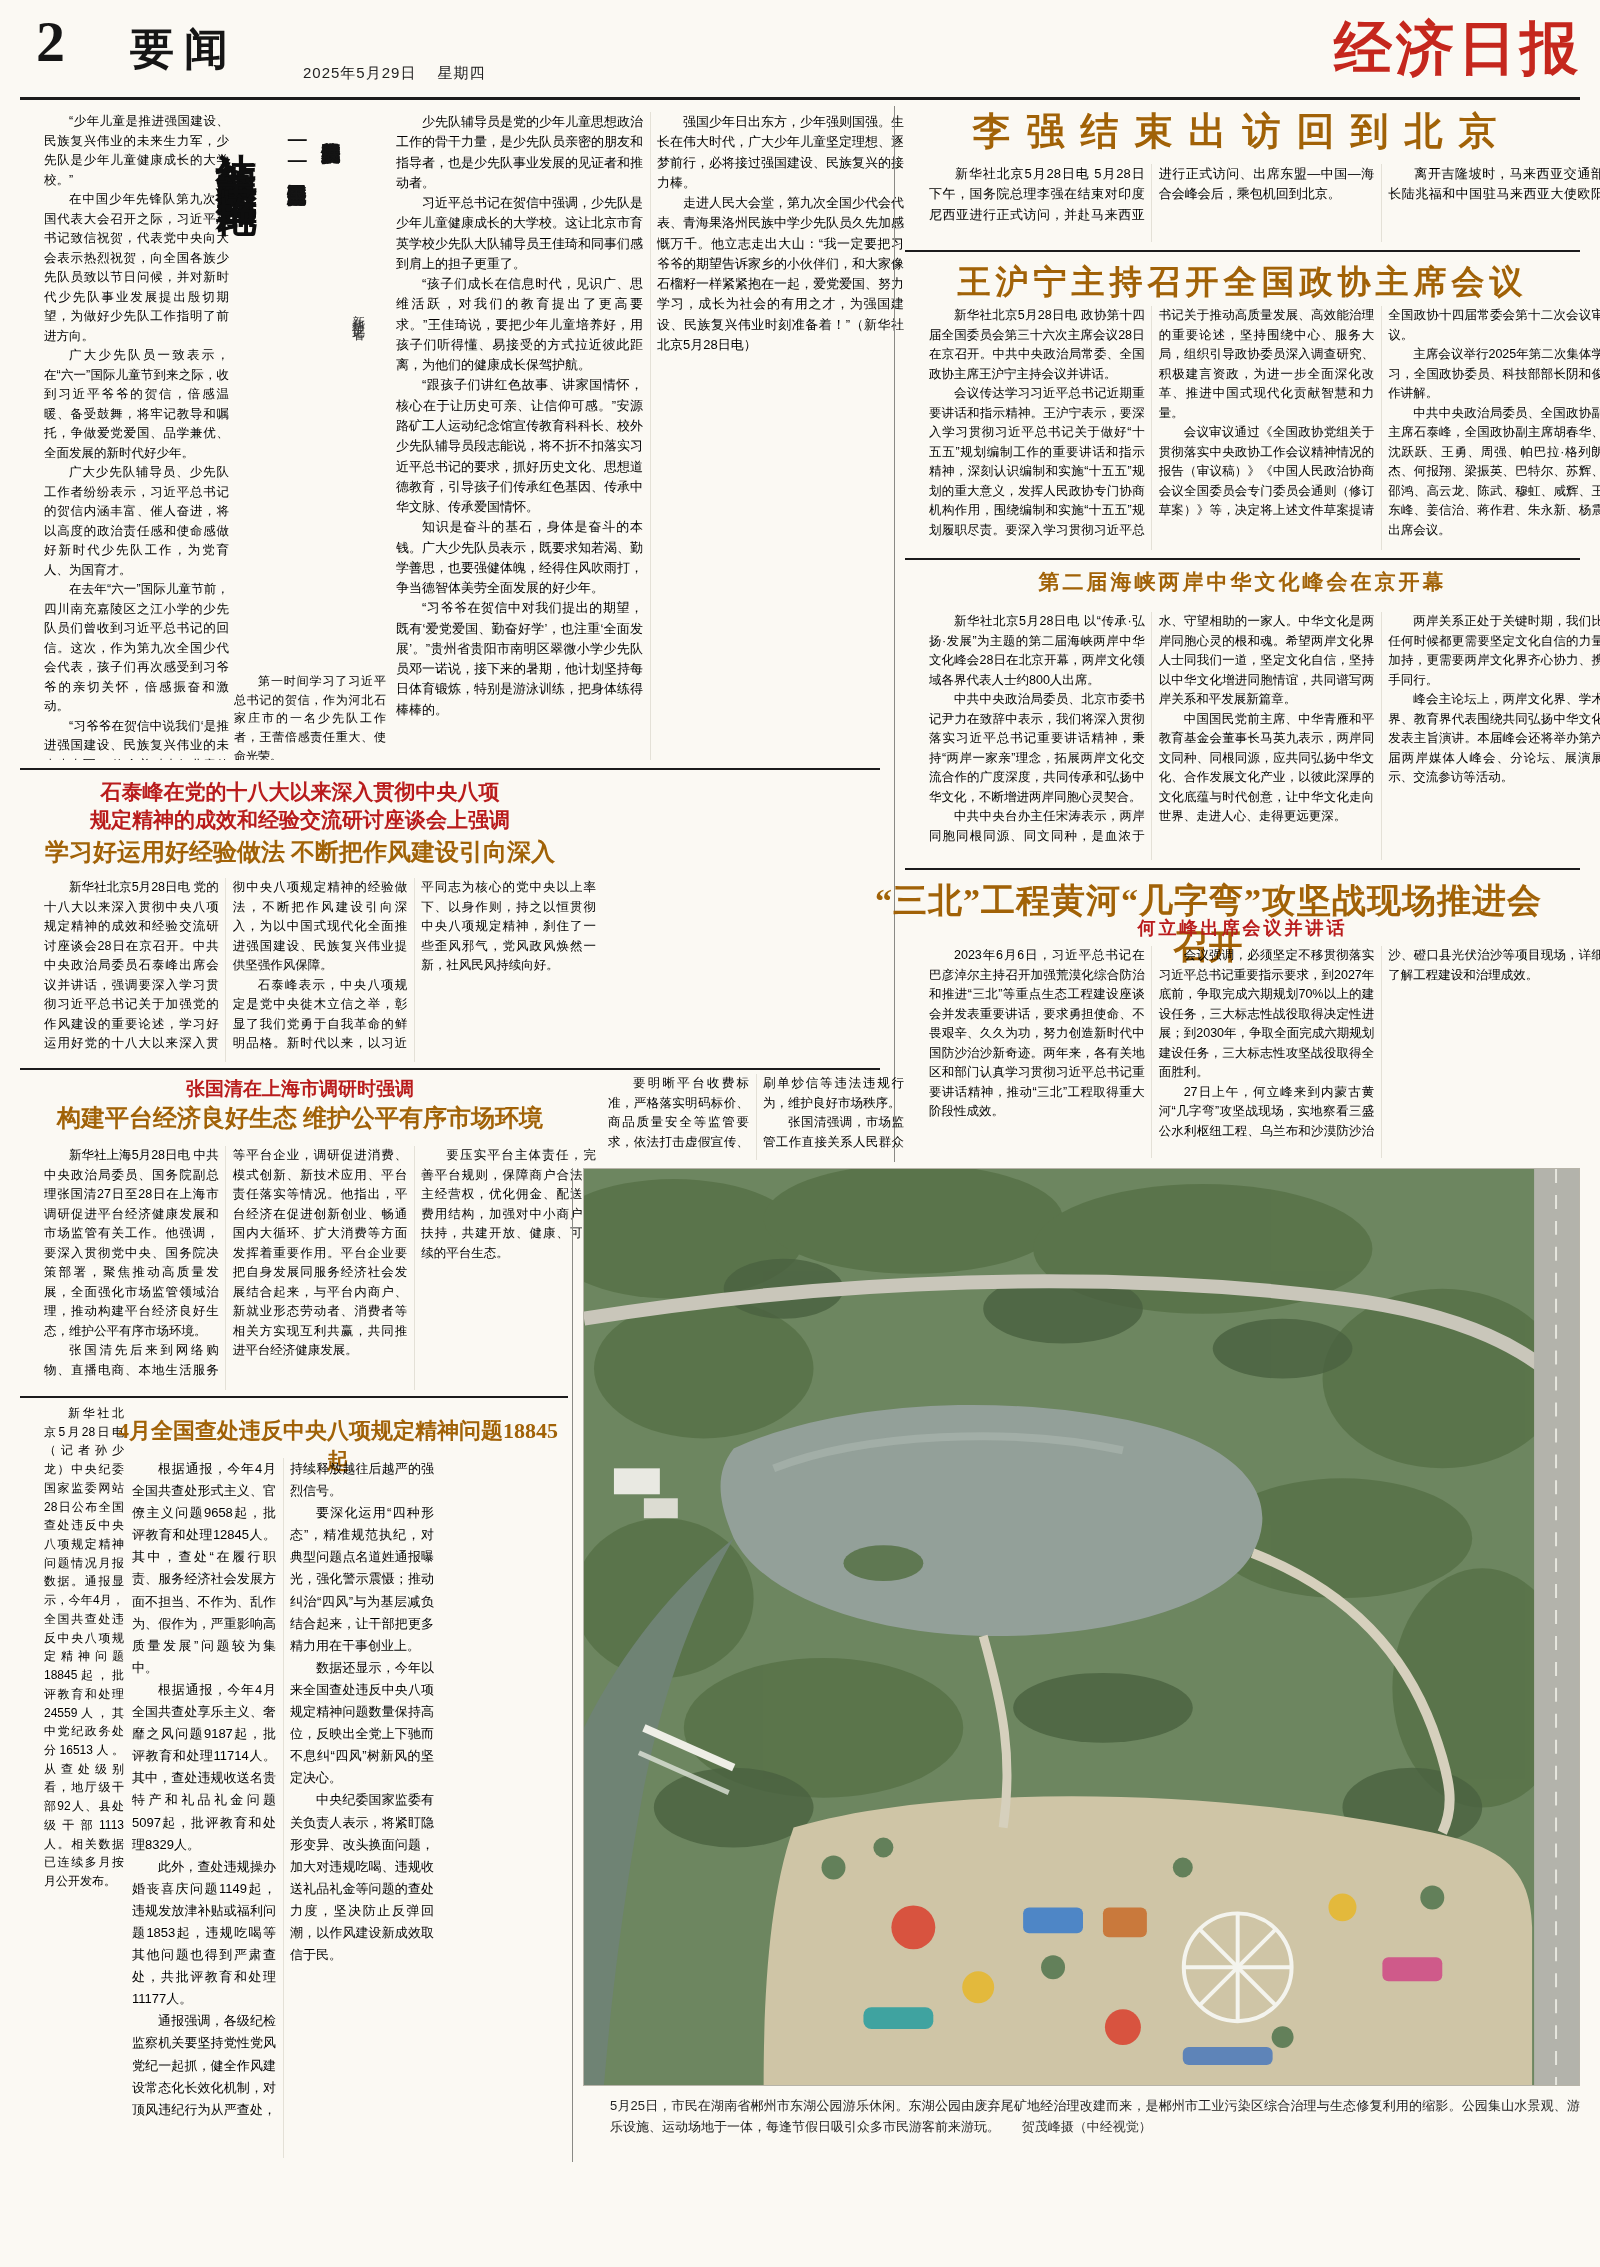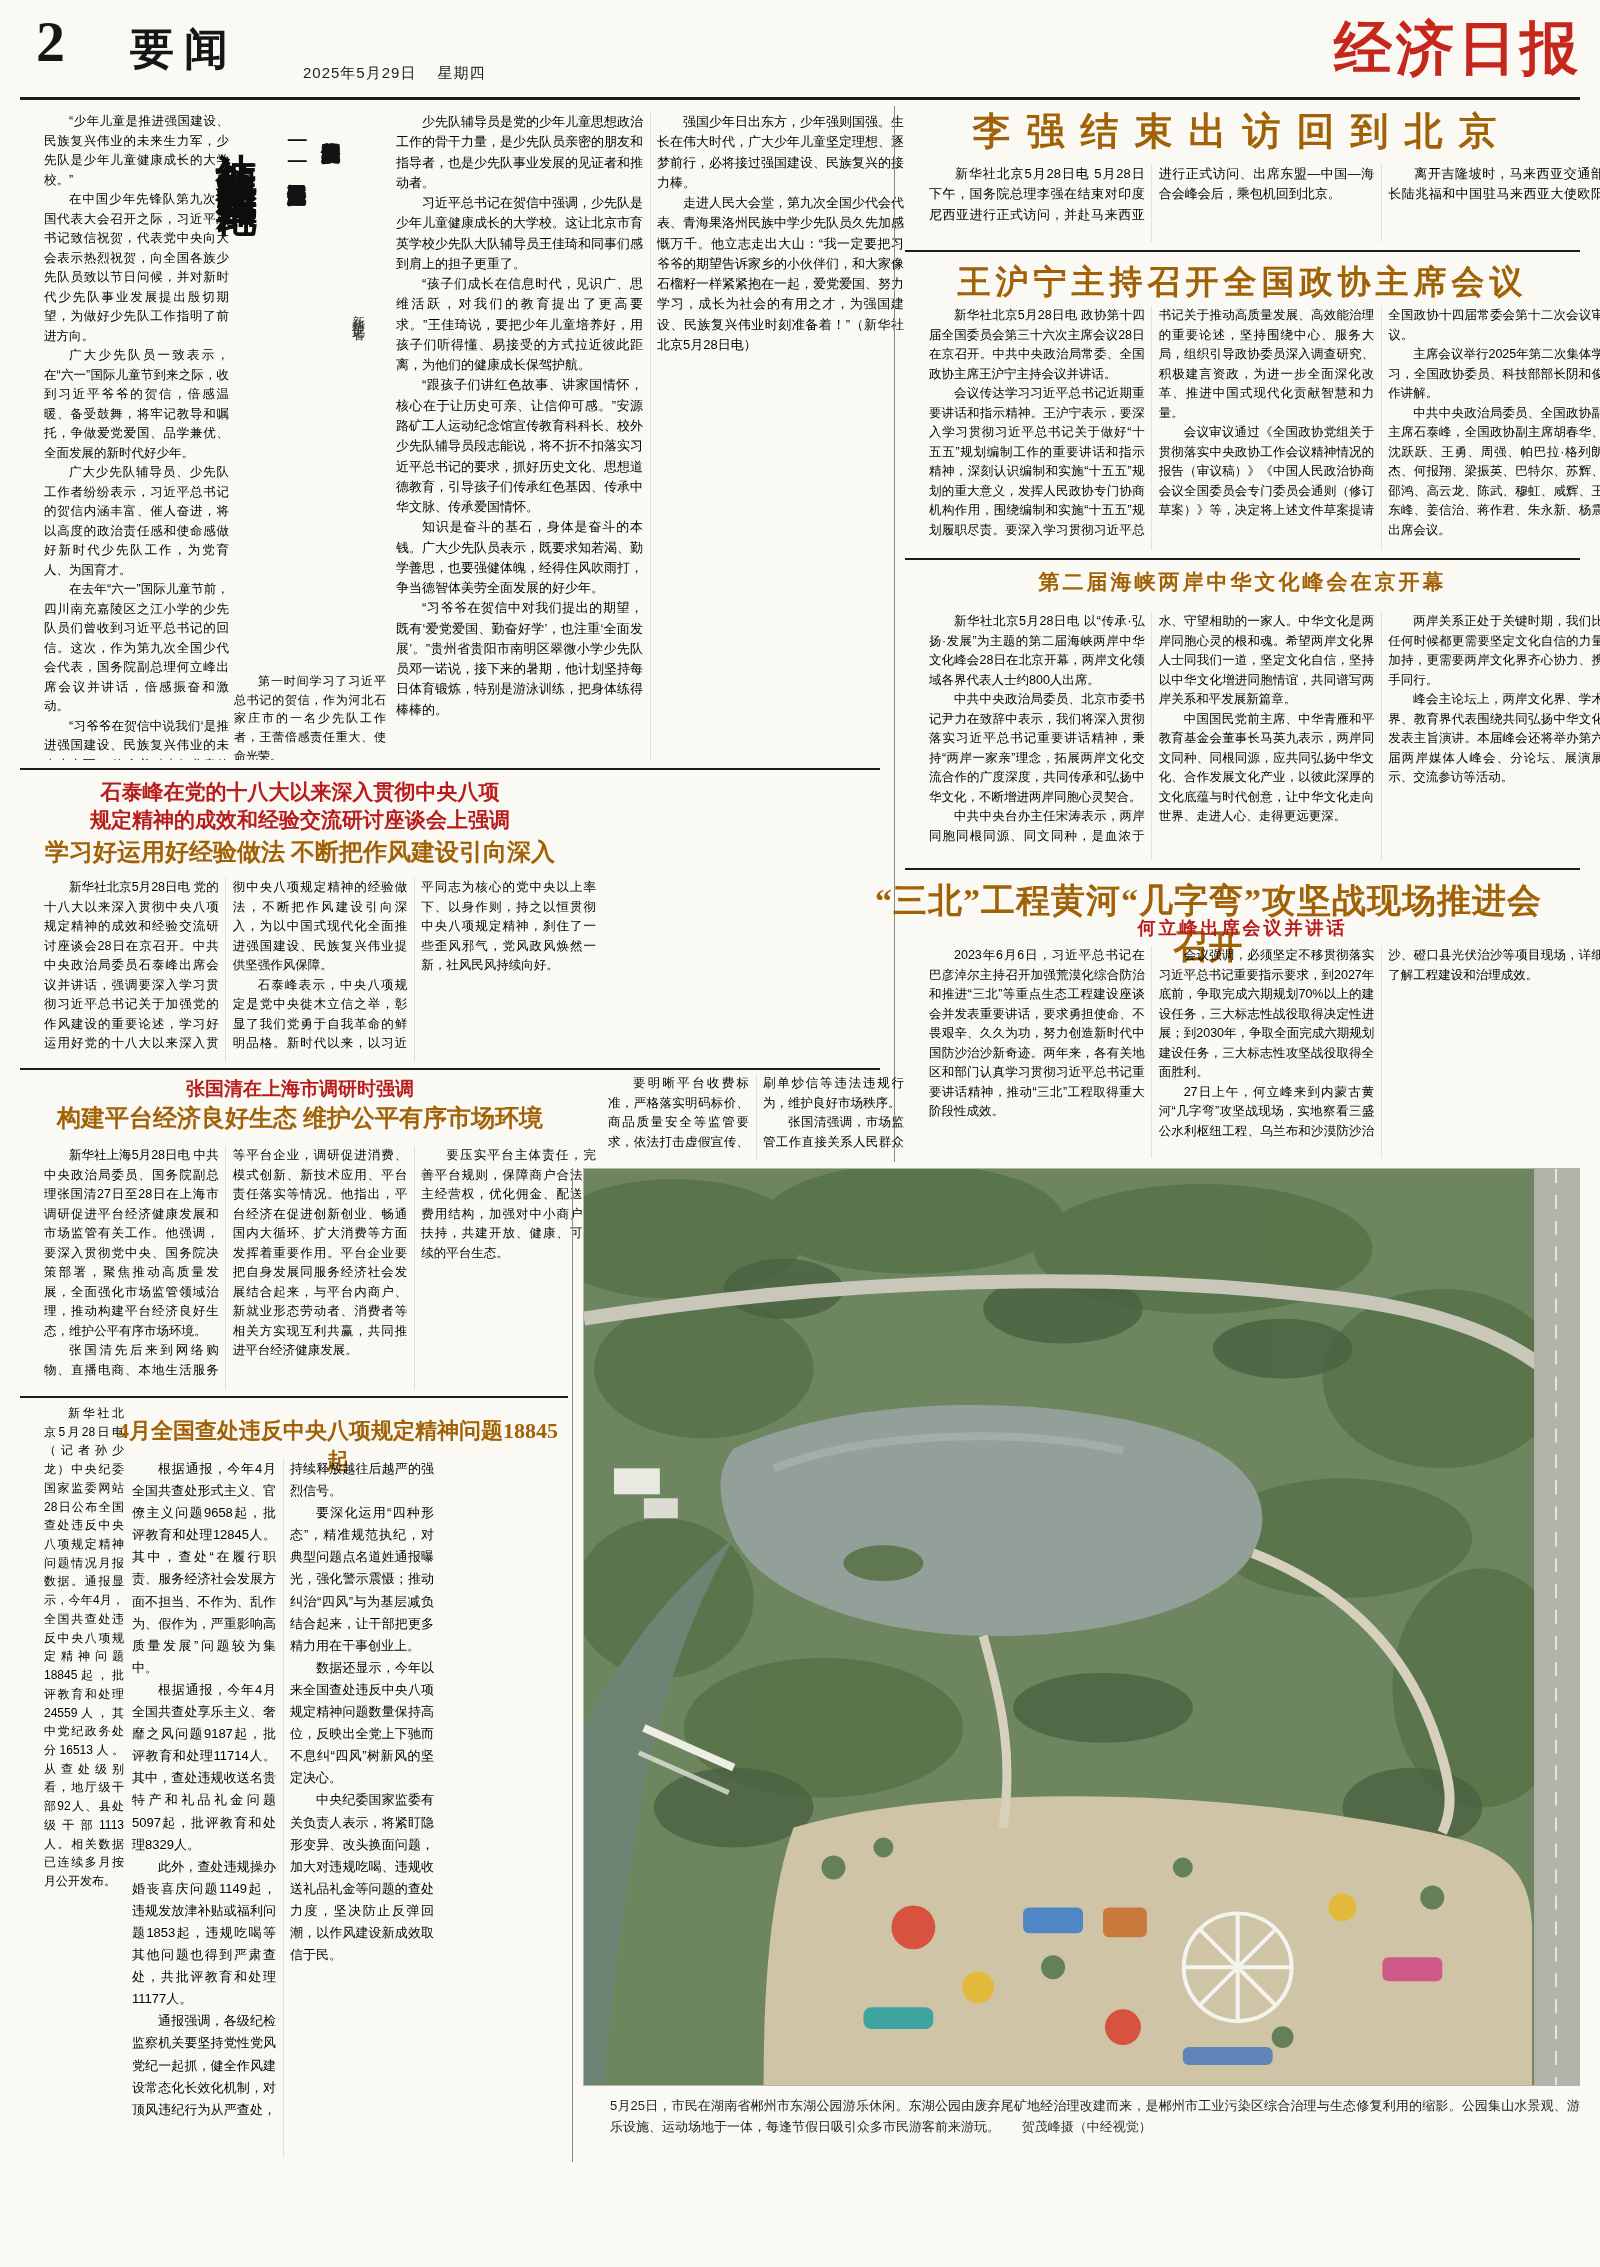--- a/index.html
+++ b/index.html
@@ -42,21 +42,21 @@
     <span style="margin-left:16px;">星期四</span>
   </div>
   <div class="abs serif masthead" style="left:1230px;top:10px;width:352px;">经济日报</div>
   <div class="abs rule-h" style="left:20px;top:97px;width:1560px;height:3px;"></div>
 
   <div class="abs body-text" style="left:20px;top:112px;width:185px;height:648px;">
       <p>“少年儿童是推进强国建设、民族复兴伟业的未来生力军，少先队是少年儿童健康成长的大学校。”</p>
       <p>在中国少年先锋队第九次全国代表大会召开之际，习近平总书记致信祝贺，代表党中央向大会表示热烈祝贺，向全国各族少先队员致以节日问候，并对新时代少先队事业发展提出殷切期望，为做好少先队工作指明了前进方向。</p>
       <p>广大少先队员一致表示，在“六一”国际儿童节到来之际，收到习近平爷爷的贺信，倍感温暖、备受鼓舞，将牢记教导和嘱托，争做爱党爱国、品学兼优、全面发展的新时代好少年。</p>
       <p>广大少先队辅导员、少先队工作者纷纷表示，习近平总书记的贺信内涵丰富、催人奋进，将以高度的政治责任感和使命感做好新时代少先队工作，为党育人、为国育才。</p>
-      <p>在去年“六一”国际儿童节前，四川南充嘉陵区之江小学的少先队员们曾收到习近平总书记的回信。这次，作为第九次全国少代会代表，国务院副总理何立峰出席会议并讲话，倍感振奋和激动。</p>
+      <p>在去年“六一”国际儿童节前，四川南充嘉陵区之江小学的少先队员们曾收到习近平总书记的回信。这次，作为第九次全国少代会代表，孩子们再次感受到习爷爷的亲切关怀，倍感振奋和激动。</p>
       <p>“习爷爷在贺信中说我们‘是推进强国建设、民族复兴伟业的未来生力军’，饱含着对少年儿童的关心和期望。”一名少先队员代表说，要把这份关怀化为学习动力，一步一个脚印，追寻自己的人生理想。</p>
     </div>
 
   <div class="abs v-headline" style="left:210px;top:120px;height:545px;">让红领巾在新时代更加鲜艳</div>
 
   <div class="abs v-subtitle" style="left:280px;top:128px;">
     <div>——习近平总书记致中国少年先锋队第九次全国</div>
     <div>代表大会的贺信引领少先队事业新发展</div>
   </div>
 

